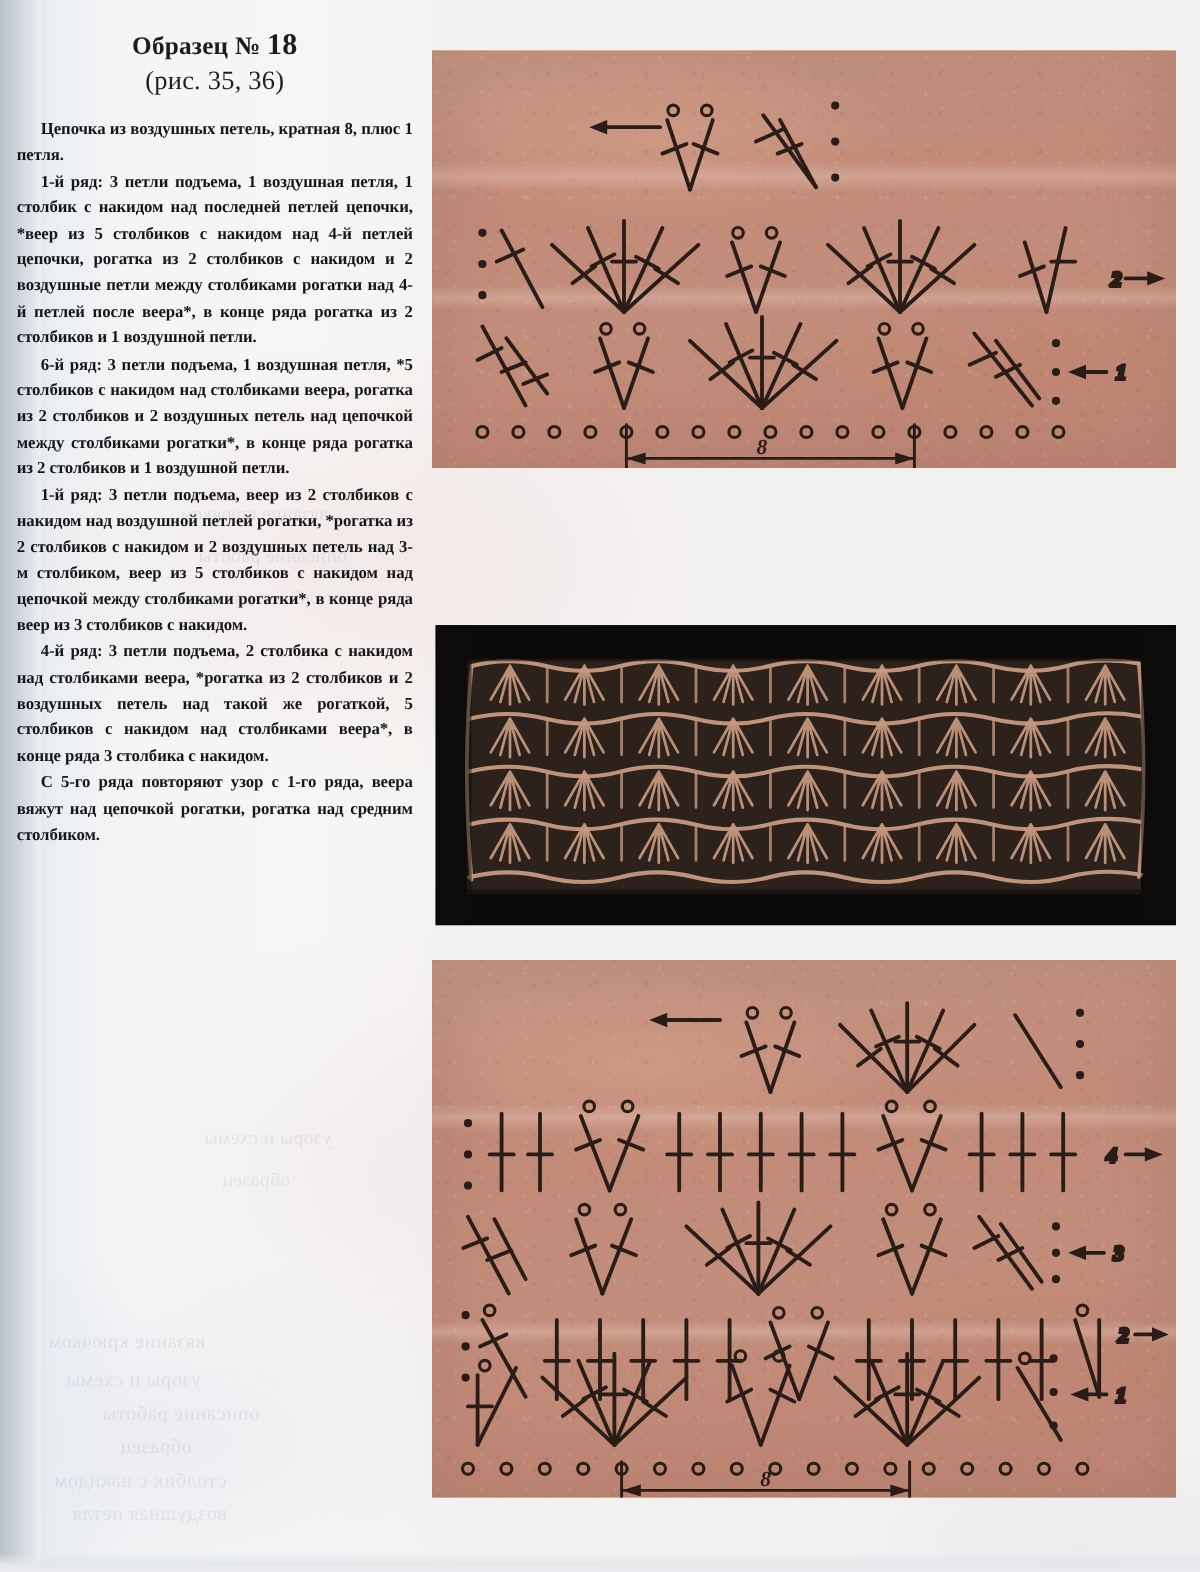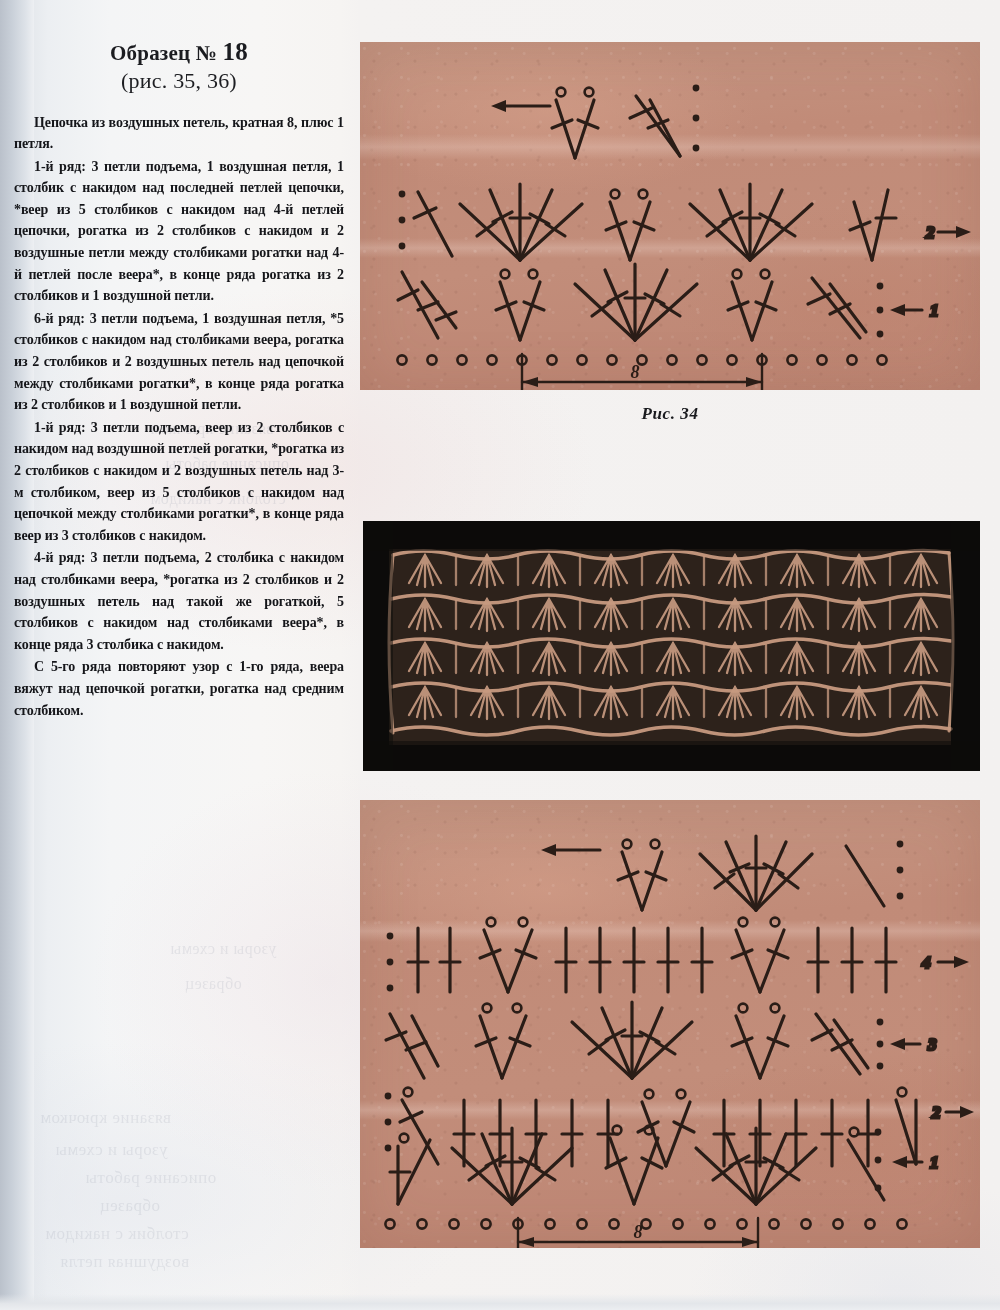--- a/index.html
+++ b/index.html
@@ -37,21 +37,21 @@
   
   .ghost{
     position:absolute;color:#8d93a4;opacity:.17;
     font-family:"Liberation Serif",serif;
     letter-spacing:.5px;white-space:nowrap;
     transform:scaleX(-1);pointer-events:none;
   }
 
   
   #textcol{
-    position:absolute;left:14px;top:38px;width:330px;height:1120px;
+    position:absolute;left:14px;top:24px;width:330px;height:1120px;
   }
   .title{
     text-align:center;font-weight:bold;font-size:21px;color:#1b1c20;
     letter-spacing:.2px;line-height:1.1;
   }
   .title .num{font-size:25px;}
   .subtitle{
     text-align:center;font-size:22px;color:#1d1e22;margin-top:2px;letter-spacing:.2px;
   }
   .body-text{margin-top:18px;}
@@ -321,21 +321,20 @@
           <line x1="402" y1="312" x2="402" y2="348" stroke-width="2.4"></line>
           <line x1="162" y1="340" x2="402" y2="340" stroke-width="2.4"></line>
           <polygon class="ink-f" points="162,340 178,335 178,345"></polygon>
           <polygon class="ink-f" points="402,340 386,335 386,345"></polygon>
         </g>
       </g>
       <text class="replbl" x="275" y="336" text-anchor="middle">8</text>
     </svg>
   </div>
 
-  <div class="caption" style="left:360px;top:404px;width:620px;">Рис. 34</div>
 
   <div class="panel photo" style="left:363px;top:521px;width:617px;height:250px;">
     <svg width="617" height="250" viewBox="0 0 617 250">
       <defs>
         <linearGradient id="thr" x1="0" y1="0" x2="0" y2="1">
           <stop offset="0%" stop-color="#d8ab8e"></stop>
           <stop offset="55%" stop-color="#c29madd"></stop>
           <stop offset="100%" stop-color="#a87f67"></stop>
         </linearGradient>
       </defs>

